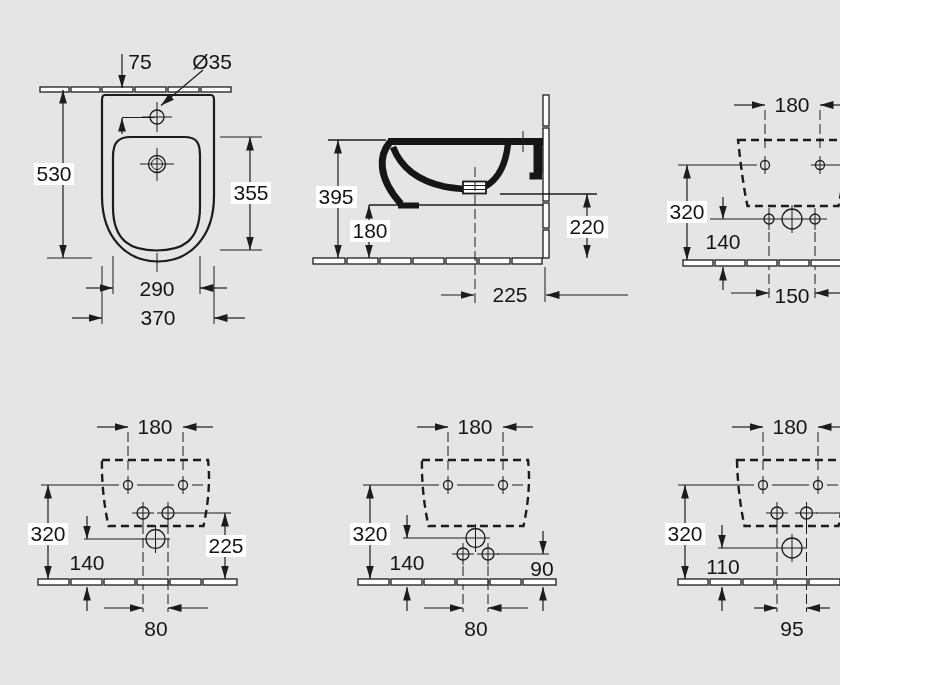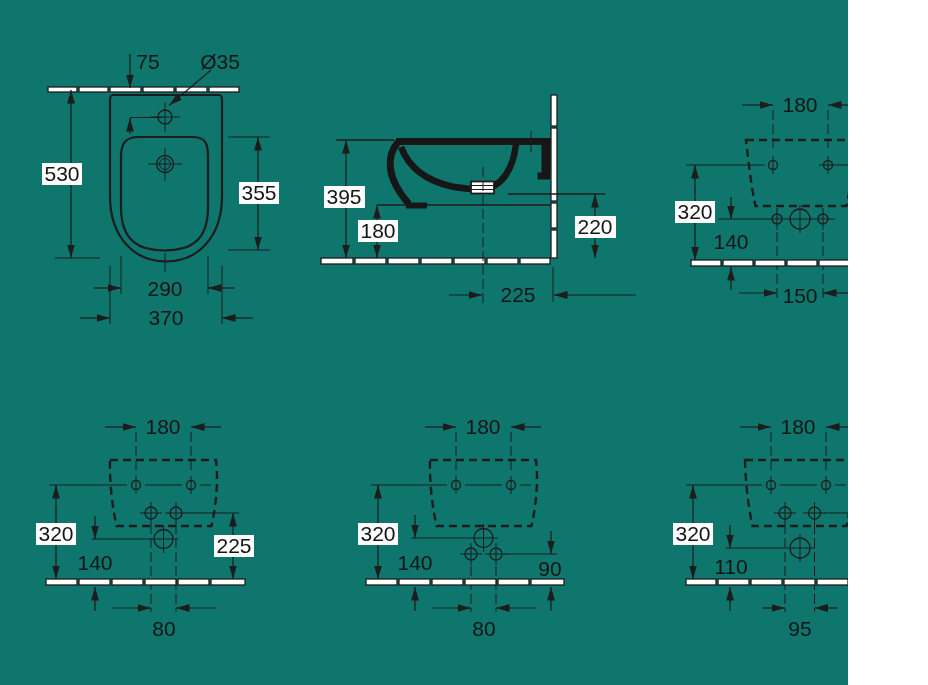--- a/index.html
+++ b/index.html
@@ -1,16 +1,16 @@
 <!DOCTYPE html>
 <html><head>
 <meta charset="utf-8">
 <style>
   html,body{margin:0;padding:0;background:#ffffff;}
-  #page{position:relative;width:840px;height:685px;background:#0f766e;overflow:hidden;padding-left:8px;}
+  #page{position:relative;width:840px;height:685px;background:#e5e5e5;overflow:hidden;}
   svg{display:block;}
   svg text{
     font-family:"Liberation Sans", sans-serif;
     font-size:21px;
     fill:#141414;
     text-anchor:middle;
   }
   .ln{stroke:#1c1c1c;stroke-width:1.3;fill:none;}
   .thin{stroke:#1c1c1c;stroke-width:1;fill:none;}
   .thick{stroke:#1c1c1c;stroke-width:2.2;fill:none;}

